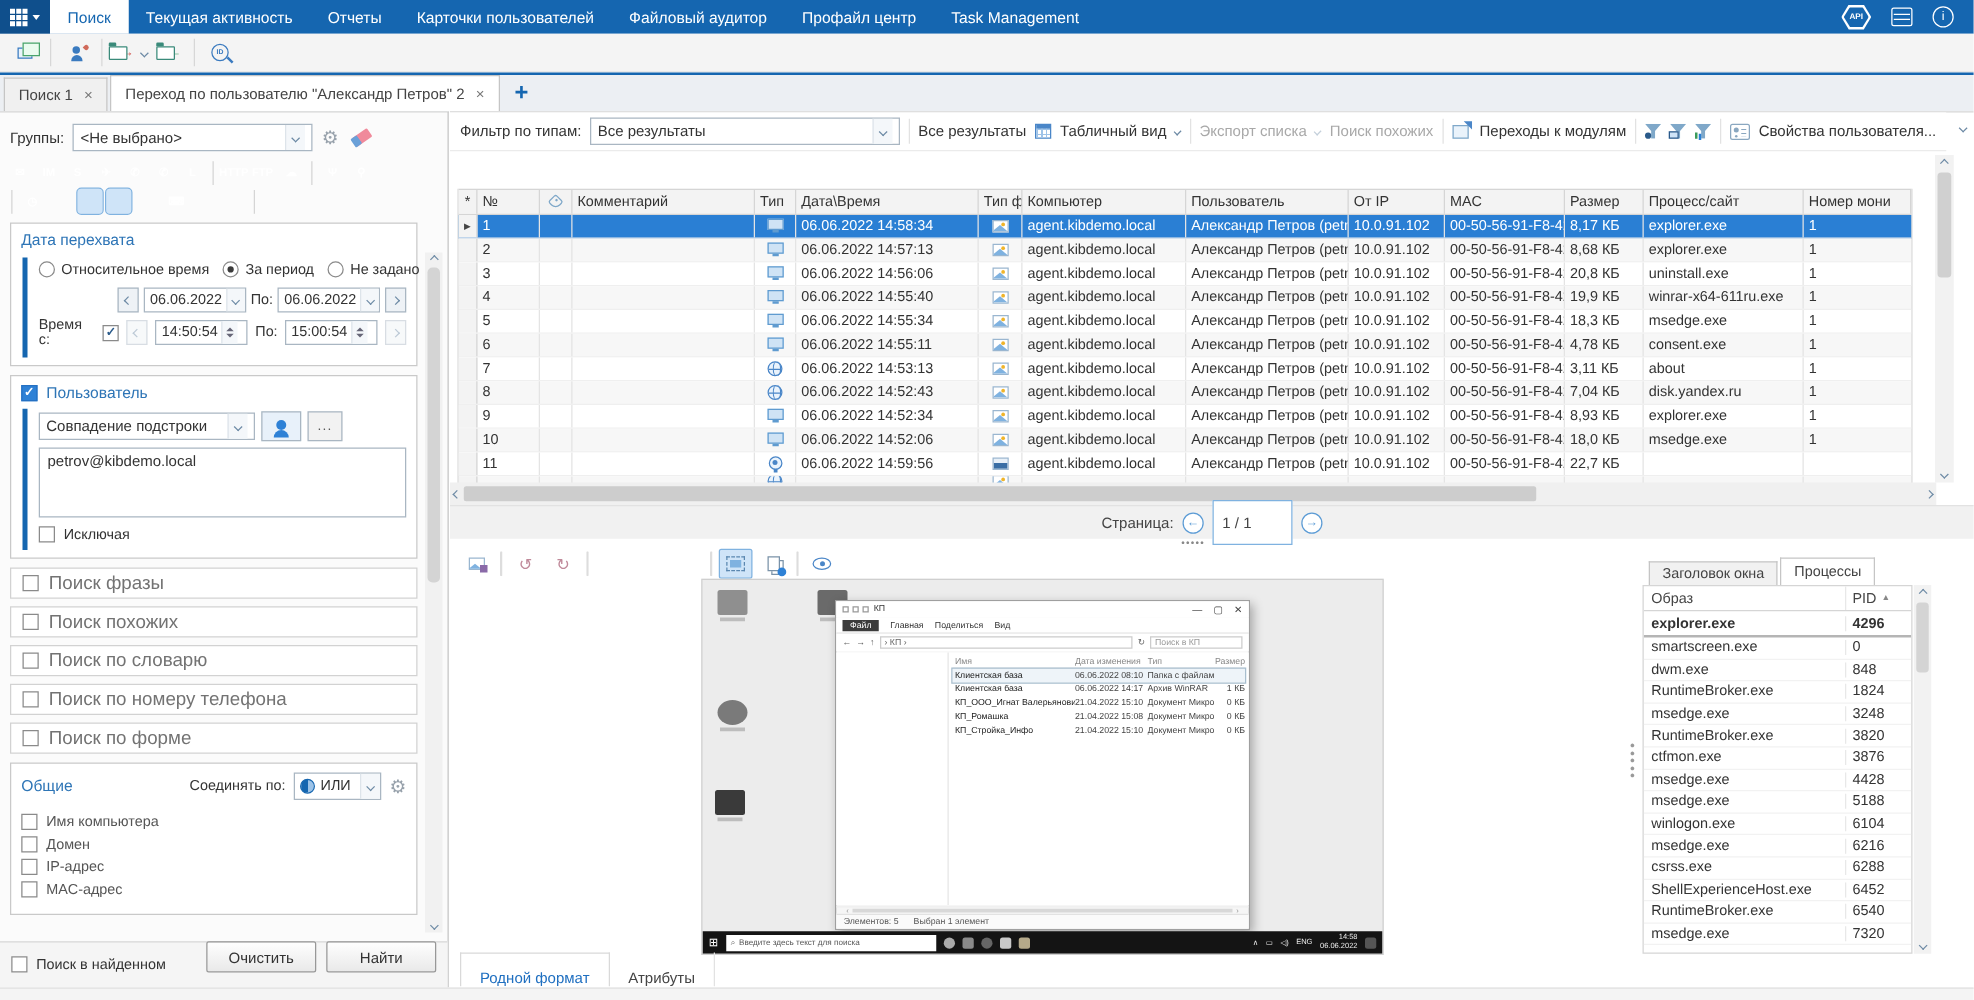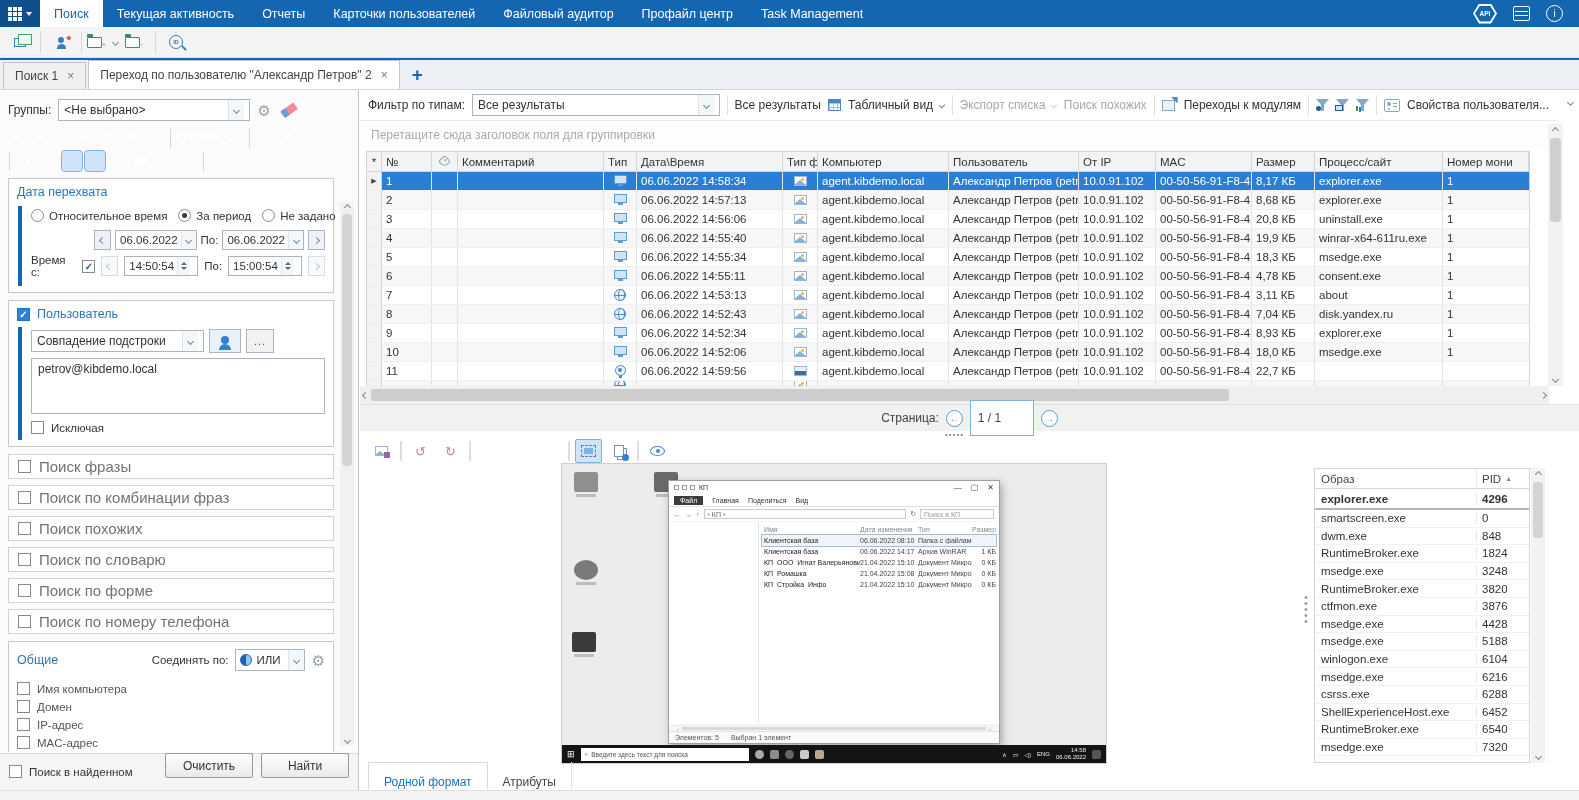--- a/index.html
+++ b/index.html
@@ -521,37 +521,33 @@
       </div>
 
       <div>
 
       <div class="colsec">
             <span class="cb"></span>
             <span>Поиск фразы</span>
           </div>
           <div class="colsec">
             <span class="cb"></span>
-            <span>Поиск по комбинации фраз</span>
-          </div>
-          <div class="colsec">
-            <span class="cb"></span>
             <span>Поиск похожих</span>
           </div>
           <div class="colsec">
             <span class="cb"></span>
             <span>Поиск по словарю</span>
           </div>
           <div class="colsec">
             <span class="cb"></span>
-            <span>Поиск по форме</span>
+            <span>Поиск по номеру телефона</span>
           </div>
           <div class="colsec">
             <span class="cb"></span>
-            <span>Поиск по номеру телефона</span>
+            <span>Поиск по форме</span>
           </div>
         </div>
 
       <div class="sbox">
         <div class="comtitle">
           <span class="t">Общие</span>
           <span class="joinwrap">
             <span>Соединять по:</span>
             <span class="joinctl">
               <span class="orb"></span>
@@ -627,21 +623,20 @@
       <div class="fsep"></div>
       <span class="funnel f-user"></span>
       <span class="funnel f-screen"></span>
       <span class="funnel f-report"></span>
       <div class="fsep"></div>
       <span class="ucard"></span>
       <span>Свойства пользователя...</span>
     </div>
     <span class="cv down collapsechev"></span>
 
-    <div class="grouphint">Перетащите сюда заголовок поля для группировки</div>
 
     <div class="grid">
       <div class="thead">
         <div class="cell c-mk">*</div>
         <div class="cell c-num">№</div>
         <div class="cell c-tag">
             <span class="tagico"></span>
           </div>
         <div class="cell c-com">Комментарий</div>
         <div class="cell c-typ" style="justify-content:flex-start">Тип</div>
@@ -1089,20 +1084,29 @@
               <span>14:58</span>
               <span>06.06.2022</span>
             </span>
           <span class="ticon" style="background:#555"></span>
         </span>
       </div>
     </div>
 
     <div class="procpanel">
       <div class="phandle">•<br>•<br>•<br>•<br>•</div>
+      <div class="ptabs">
+
+      <div class="ptab">
+            <span>Заголовок окна</span>
+          </div>
+          <div class="ptab active">
+            <span>Процессы</span>
+          </div>
+        </div>
       <div class="ptablebox">
         <div class="phead">
           <span class="pc1">Образ</span>
           <span class="pc2">
               <span>PID</span>
               <span class="sortarrow">▲</span>
             </span>
         </div>
         <div>
 

